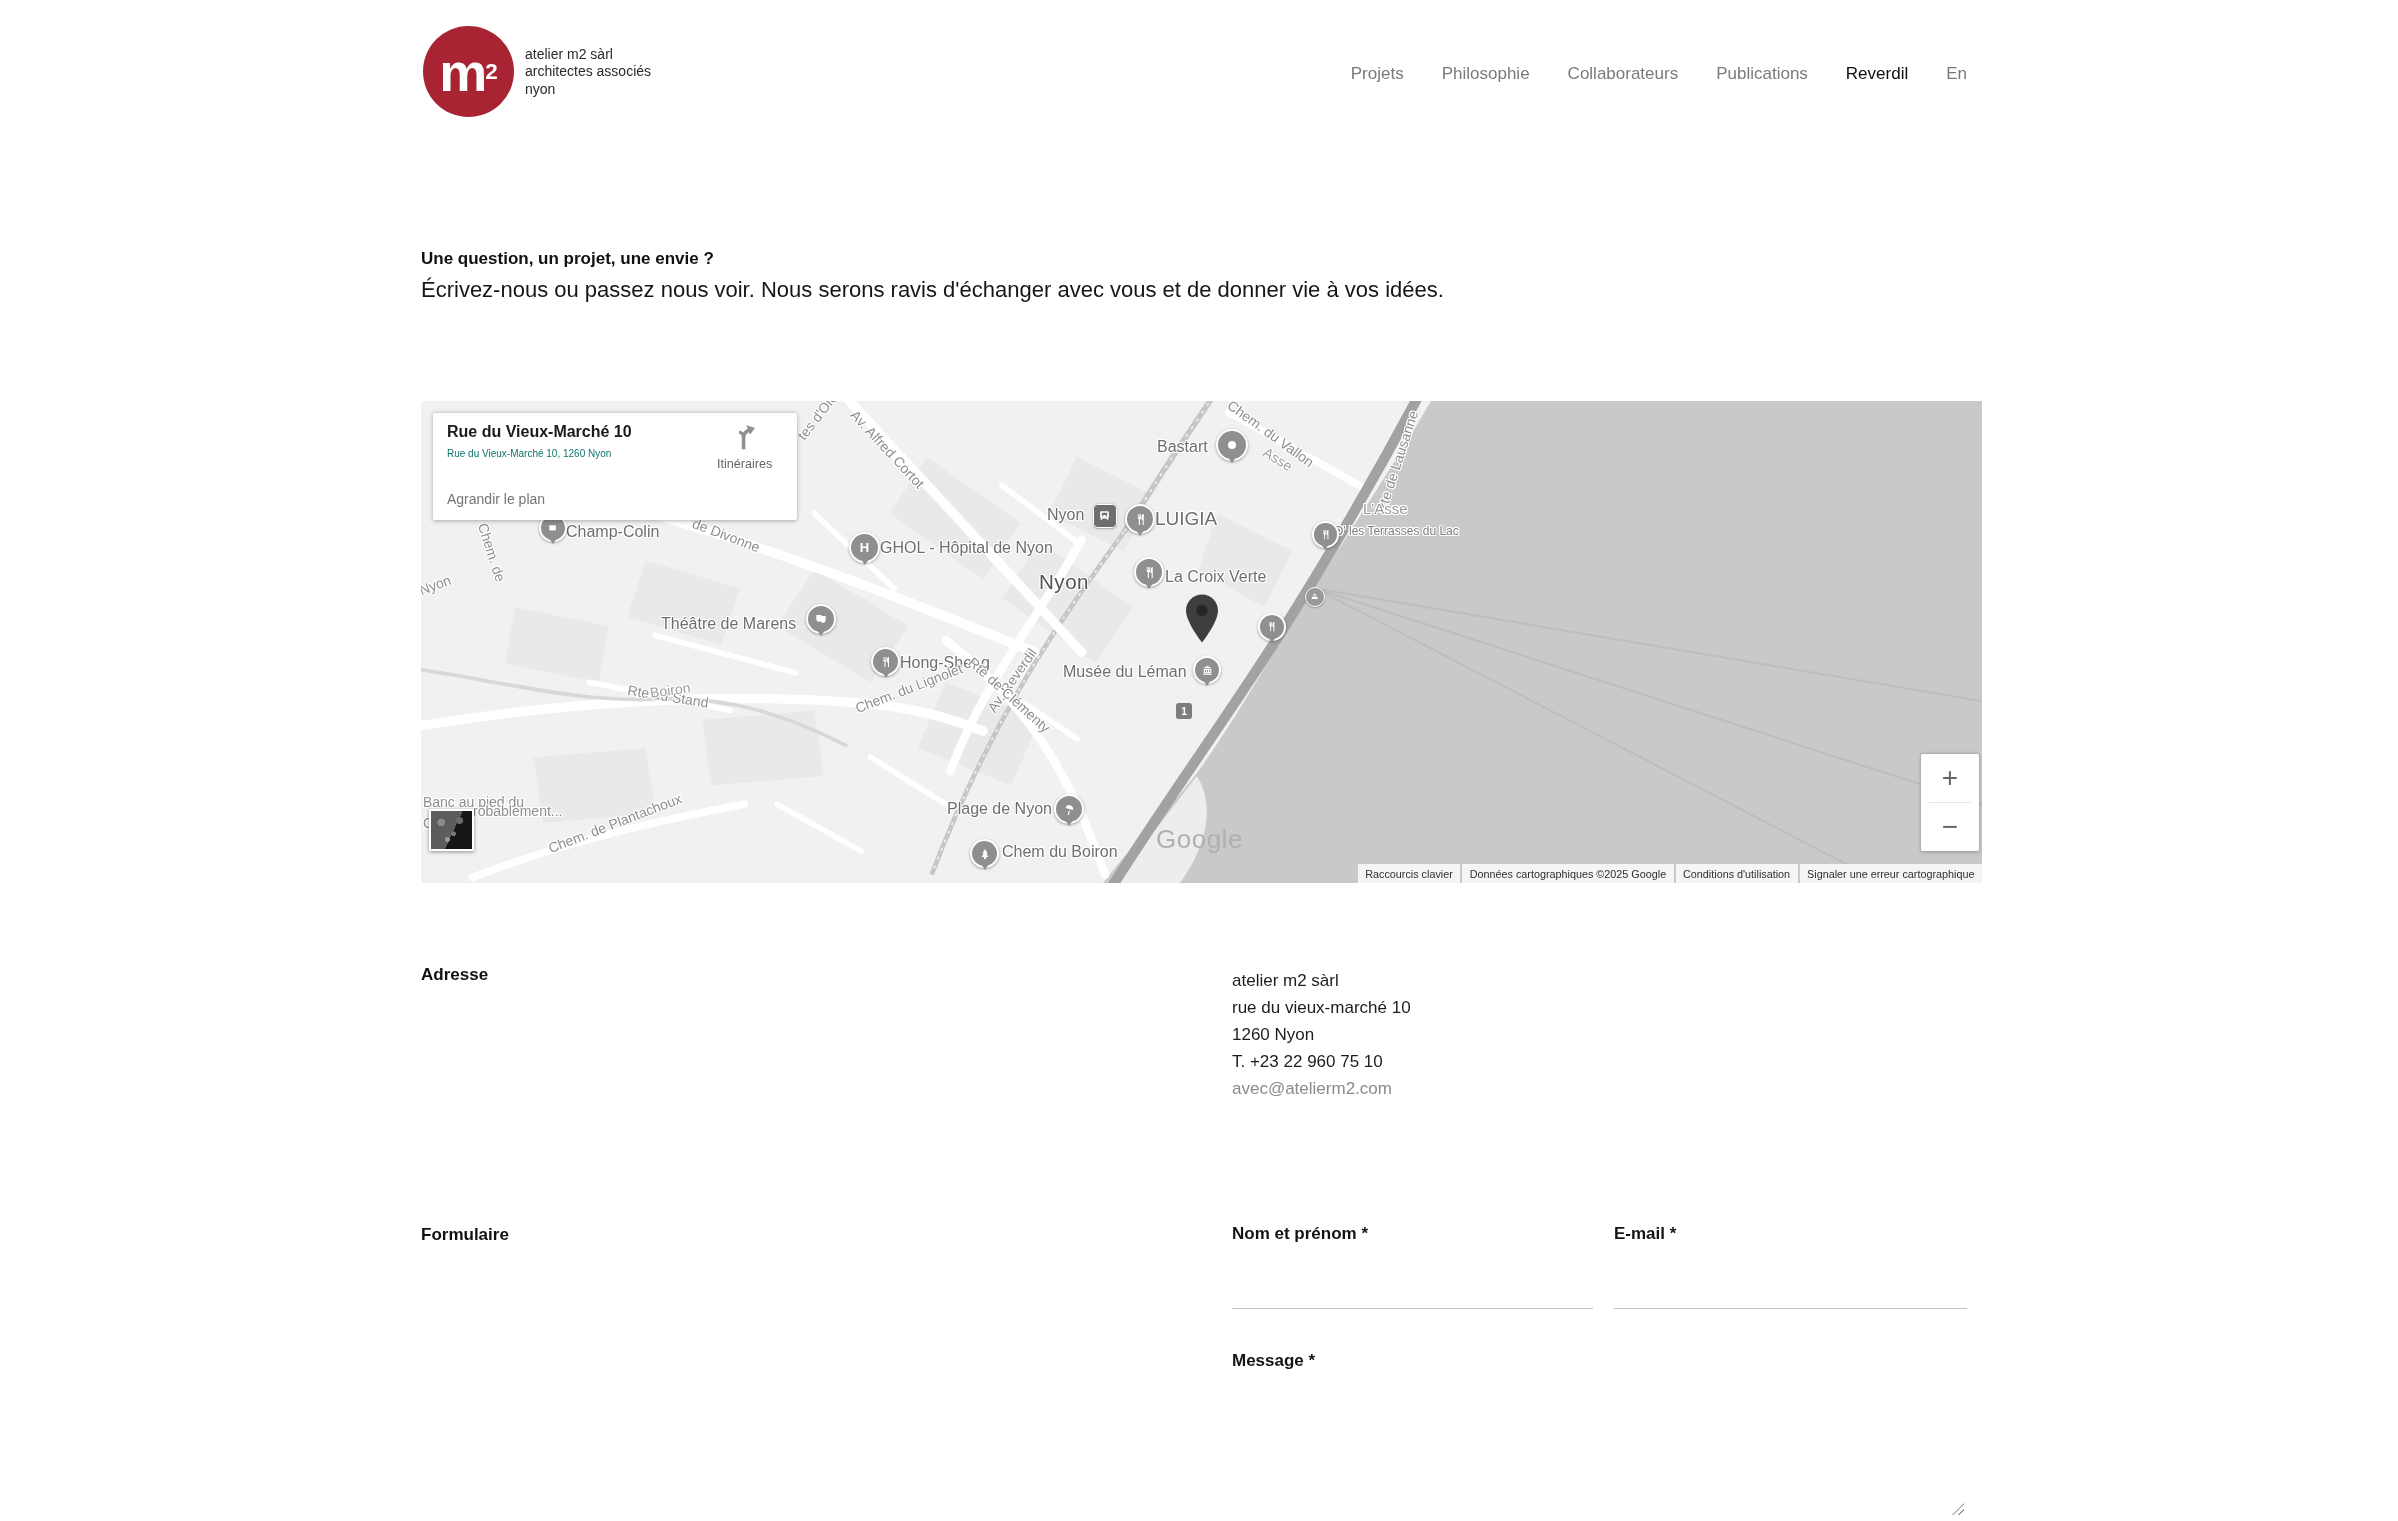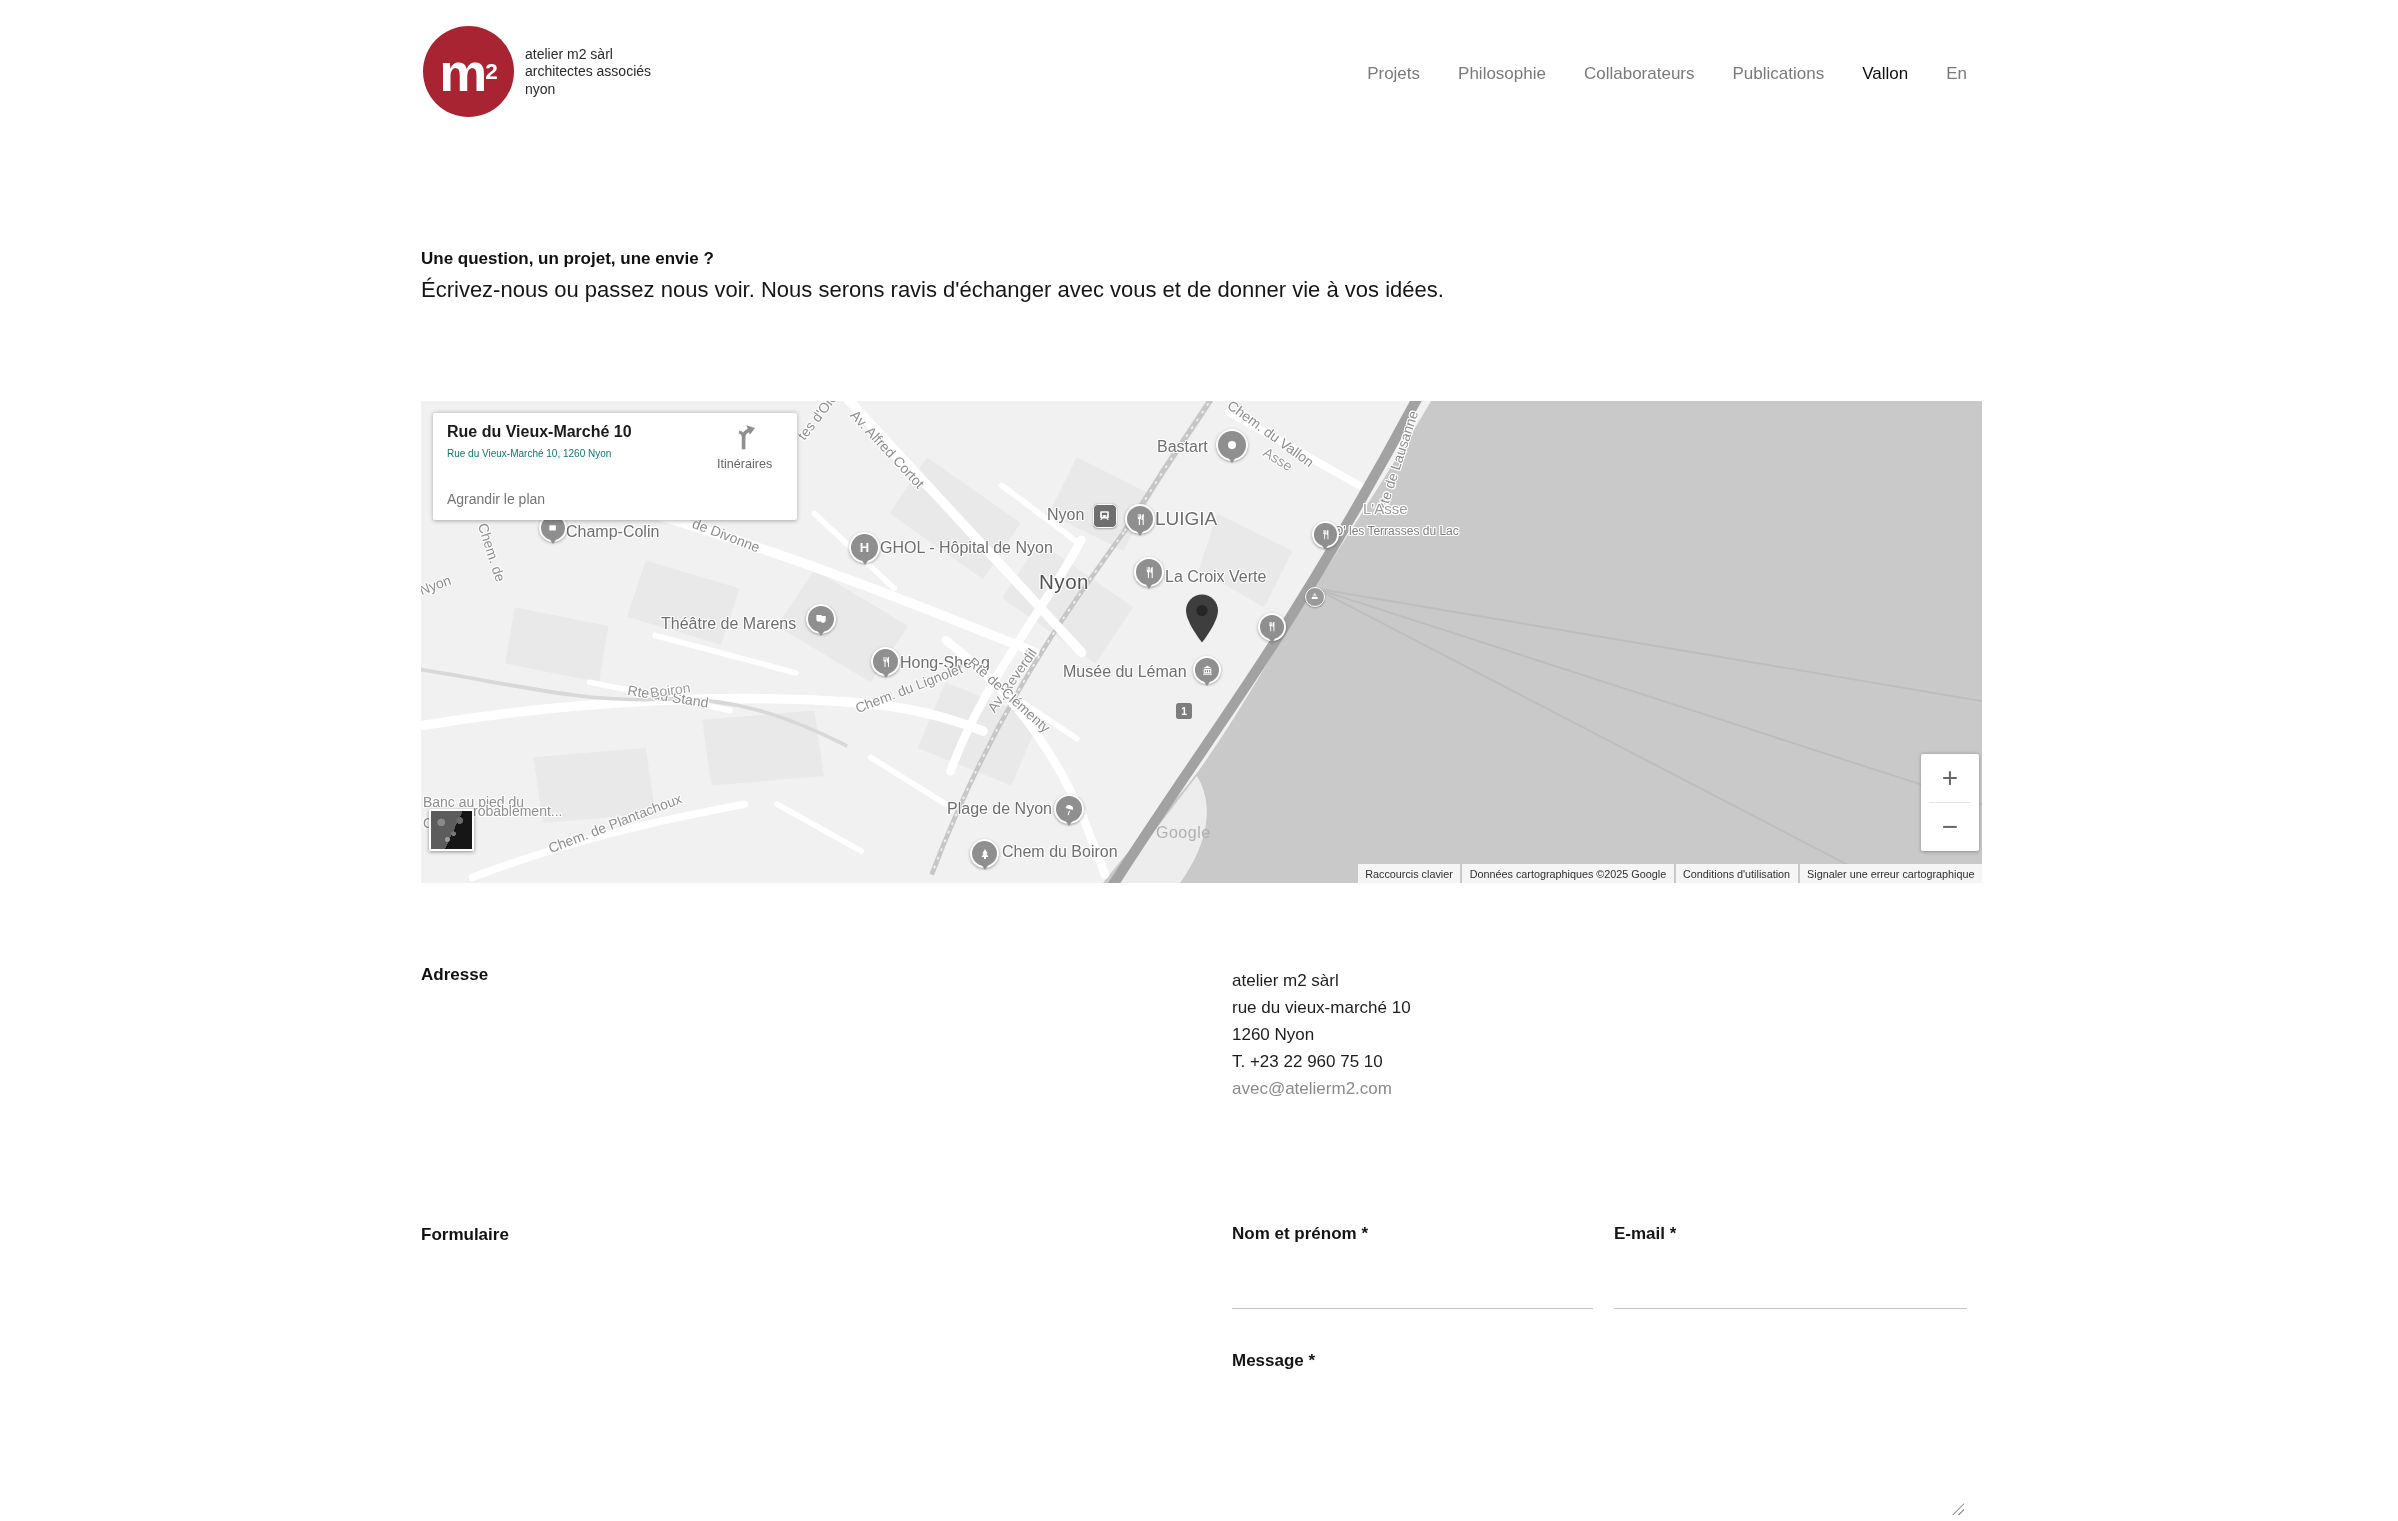--- a/index.html
+++ b/index.html
@@ -21,21 +21,21 @@
   .map svg.base{position:absolute;left:0;top:0;}
   .ml{position:absolute;white-space:nowrap;transform-origin:0 0;z-index:2;
       text-shadow:0.9px 0 0 #fff,-0.9px 0 0 #fff,0 0.9px 0 #fff,0 -0.9px 0 #fff,0.9px 0.9px 0 #fff,-0.9px -0.9px 0 #fff,0.9px -0.9px 0 #fff,-0.9px 0.9px 0 #fff;}
   .street{font-size:14px;color:#8e8e8e;}
   .water{font-size:14px;color:#9b9b9b;}
   .poi{font-size:16px;color:#6e6e6e;}
   .poi-sub{font-size:14px;color:#8f8f8f;}
   .big-poi{font-size:19px;color:#6e6e6e;}
   .city{font-size:20.6px;color:#525252;letter-spacing:0.5px;}
   .lake-poi{font-size:12px;color:#7d7d7d;}
-  .watermark{position:absolute;left:735px;top:423px;font-size:16px;color:#b0b0b0;z-index:2;font-weight:500;letter-spacing:0.5px;}
+  .watermark{position:absolute;left:735px;top:423px;font-size:26px;color:#b0b0b0;z-index:2;font-weight:500;letter-spacing:0.5px;}
   .pin{position:absolute;border-radius:50%;background:#8f8f8f;border:2.8px solid #fff;
        box-shadow:0 0.9px 2.8px rgba(0,0,0,.35);display:flex;align-items:center;justify-content:center;z-index:3;}
   .pin::after{content:"";position:absolute;left:50%;bottom:-8.4px;transform:translateX(-50%);
        border:4.7px solid transparent;border-top:6.6px solid #8f8f8f;}
   .pin .glyph{color:#fff;font-weight:bold;font-size:13px;line-height:1;}
   .dot-inner{width:8.4px;height:8.4px;border-radius:50%;background:#fff;}
   .transit{position:absolute;background:#6f6f6f;border:1.9px solid #fff;border-radius:4.7px;
        box-shadow:0 0.9px 1.9px rgba(0,0,0,.3);display:flex;align-items:center;justify-content:center;z-index:3;}
   .mini-circle{position:absolute;background:#9a9a9a;border:1.9px solid #fff;border-radius:50%;
        box-shadow:0 0.9px 1.9px rgba(0,0,0,.3);display:flex;align-items:center;justify-content:center;z-index:3;}
@@ -92,21 +92,21 @@
 <div class="logo-text">
   <div>atelier m2 sàrl</div>
   <div>architectes associés</div>
   <div>nyon</div>
 </div>
 <div class="nav">
   <div class="item">Projets</div>
   <div class="item">Philosophie</div>
   <div class="item">Collaborateurs</div>
   <div class="item">Publications</div>
-  <div class="item active">Vallon</div>
+  <div class="item active">Reverdil</div>
   <div class="item">En</div>
 </div>
 
 <div class="intro-title">Une question, un projet, une envie ?</div>
 <div class="intro-body">Écrivez-nous ou passez nous voir. Nous serons ravis d'échanger avec vous et de donner vie à vos idées.</div>
 
 <div class="map">
   <svg class="base" width="1561" height="482" viewBox="0 0 1666 514" preserveAspectRatio="none">
     <rect width="1666" height="514" fill="#f1f1f1"></rect>
     <g fill="#e9e9e9">

